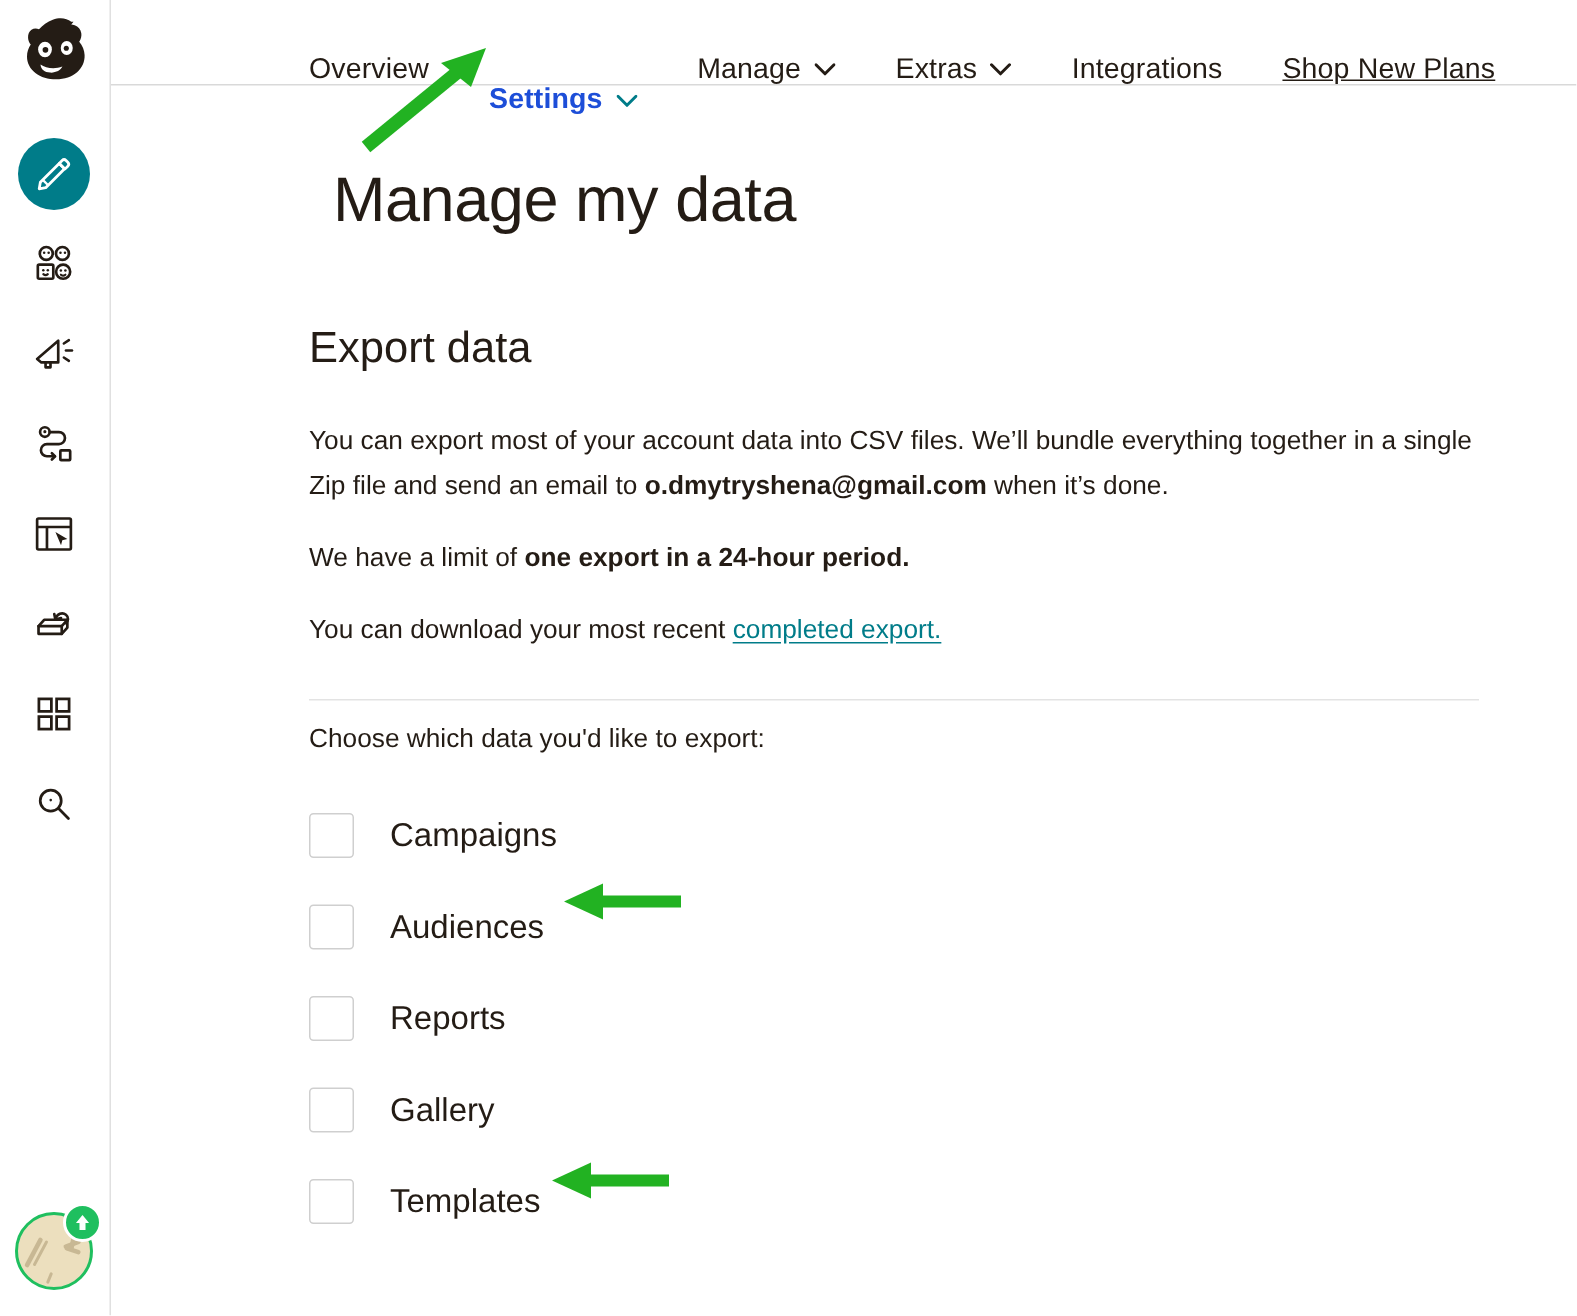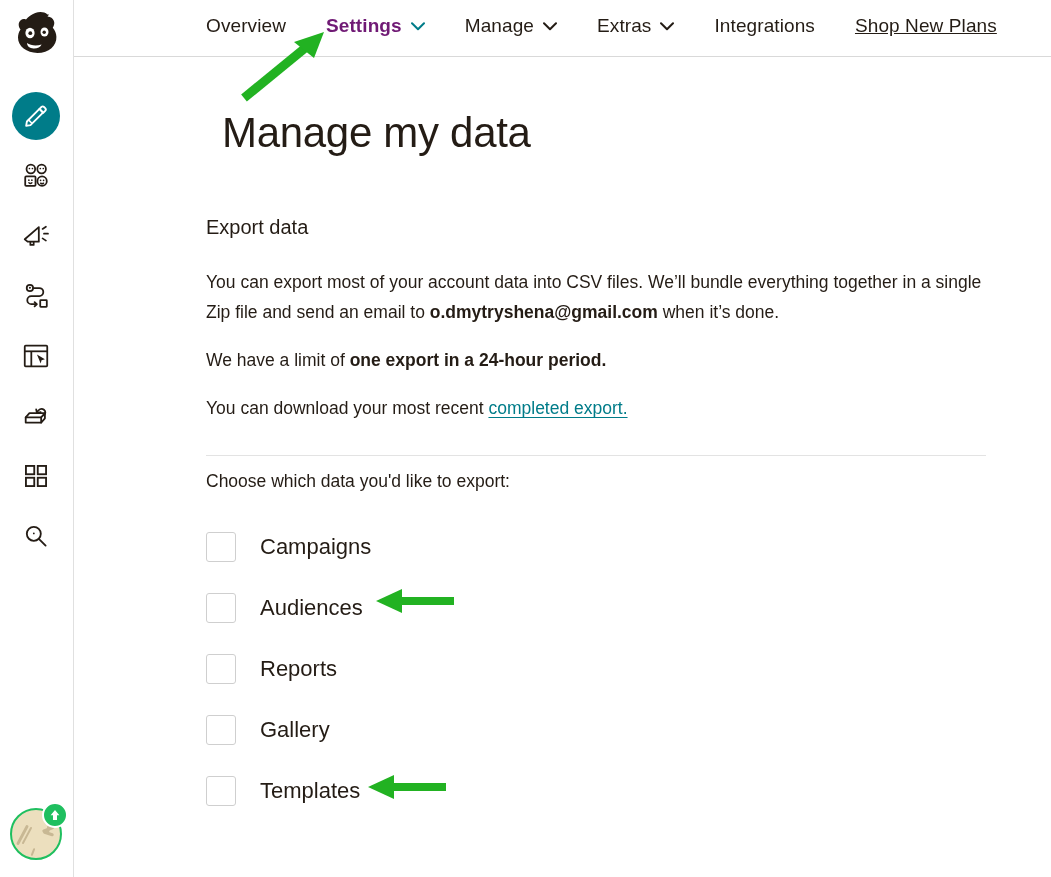--- a/index.html
+++ b/index.html
@@ -79,39 +79,39 @@
   }
   .nav-item {
     display: flex; align-items: center;
     font-size: 19px;
     color: #241c15;
     margin-right: 40px;
     white-space: nowrap;
     cursor: pointer;
   }
   .nav-item:last-child { margin-right: 0; text-decoration: underline; }
-  .nav-item.active { color: #701a75; font-weight: 700; }
+  .nav-item.active { color: #1d4ed8; font-weight: 700; margin-top: 41px; }
   .nav-item .label { letter-spacing: 0.1px; }
   .chev { margin-left: 9px; display: inline-flex; }
 
   .content { position: absolute; left: 132px; top: 57px; width: 800px; }
 
   h1.page-title {
     margin: 16px;
     padding-top: 37px;
     font-size: 42px;
     font-weight: 400;
     letter-spacing: -0.3px;
     color: #241c15;
     line-height: 1.1;
   }
   h2.section-title {
     margin: 0;
     padding-top: 44px;
-    font-size: 20px;
+    font-size: 29px;
     font-weight: 400;
     color: #241c15;
     line-height: 1.15;
   }
   p.body-copy {
     margin: 0;
     padding-top: 28px;
     font-size: 17.5px;
     line-height: 30px;
     color: #241c15;

